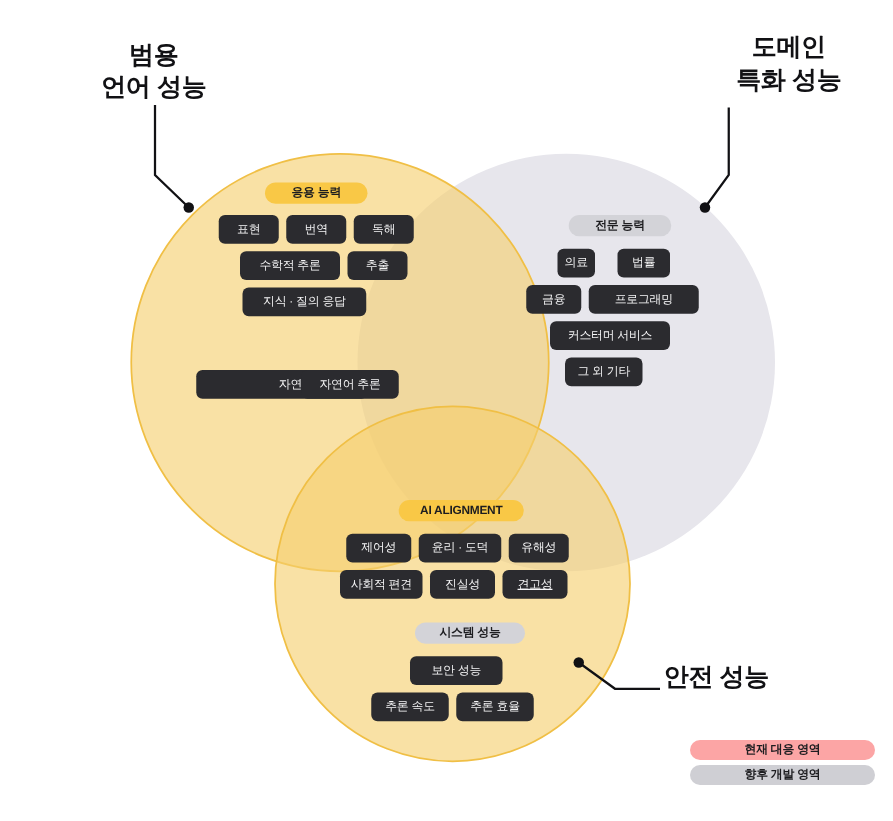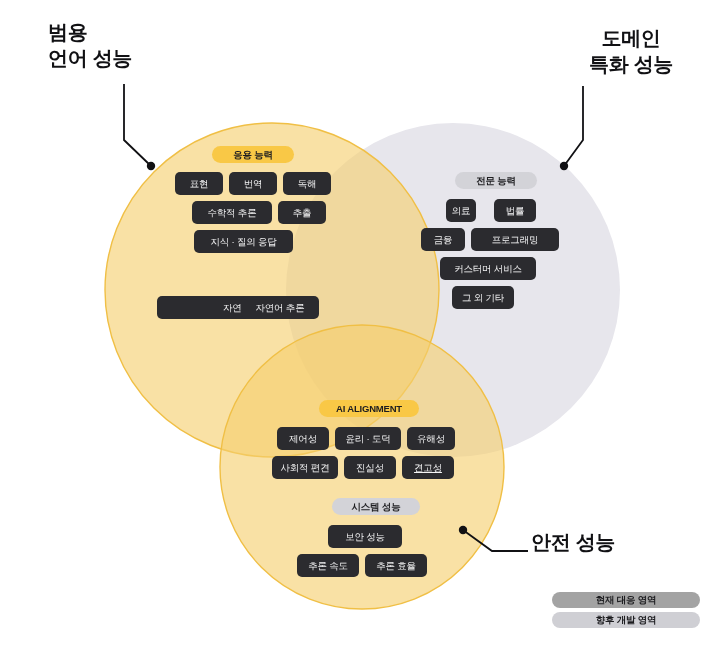--- a/index.html
+++ b/index.html
@@ -34,22 +34,23 @@
     position: absolute;
     font-size: 20px;
     font-weight: bold;
     color: #111114;
     line-height: 1.28;
     letter-spacing: -0.3px;
     white-space: pre-line;
   }
   .callout-general {
     left: 48px;
-    top: 20px;
+    top: 32px;
     width: 150px;
+    text-align: center;
   }
   .callout-domain {
     left: 556px;
     top: 26px;
     width: 150px;
     text-align: center;
   }
   .callout-safety {
     left: 531px;
     top: 530px;
@@ -99,21 +100,21 @@
     height: 16px;
     line-height: 16px;
     border-radius: 8px;
     font-size: 9.5px;
     font-weight: bold;
     color: #1d1d20;
     text-align: center;
     margin-bottom: 4px;
     letter-spacing: -0.2px;
   }
-  .legend-current { background: #a3a3a3; }
+  .legend-current { background: #fca5a5; }
   .legend-future  { background: #cfcfd4; }
 </style>
 </head>
 <body>
 
 <div id="stage">
 
   <svg id="venn-svg" viewBox="0 0 714 657">
 
     <circle cx="453" cy="290" r="167" fill="#e7e6ec" fill-opacity="1" stroke="none"></circle>

